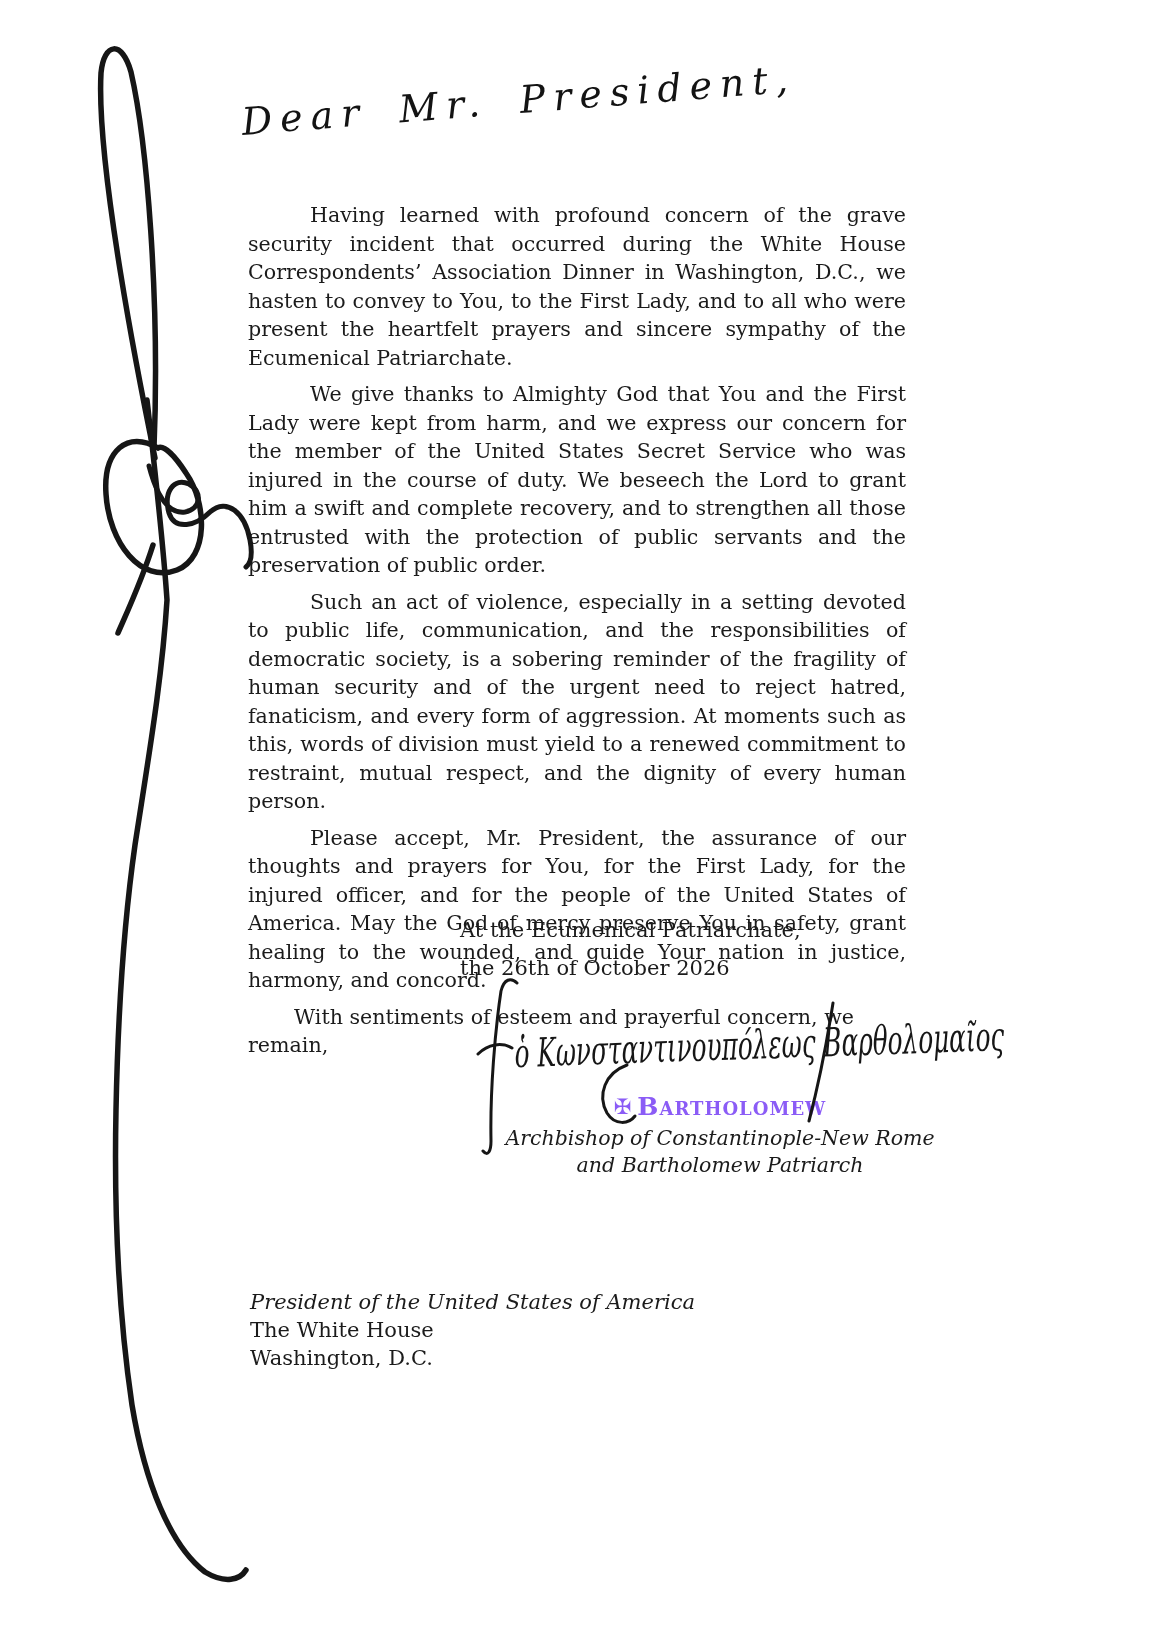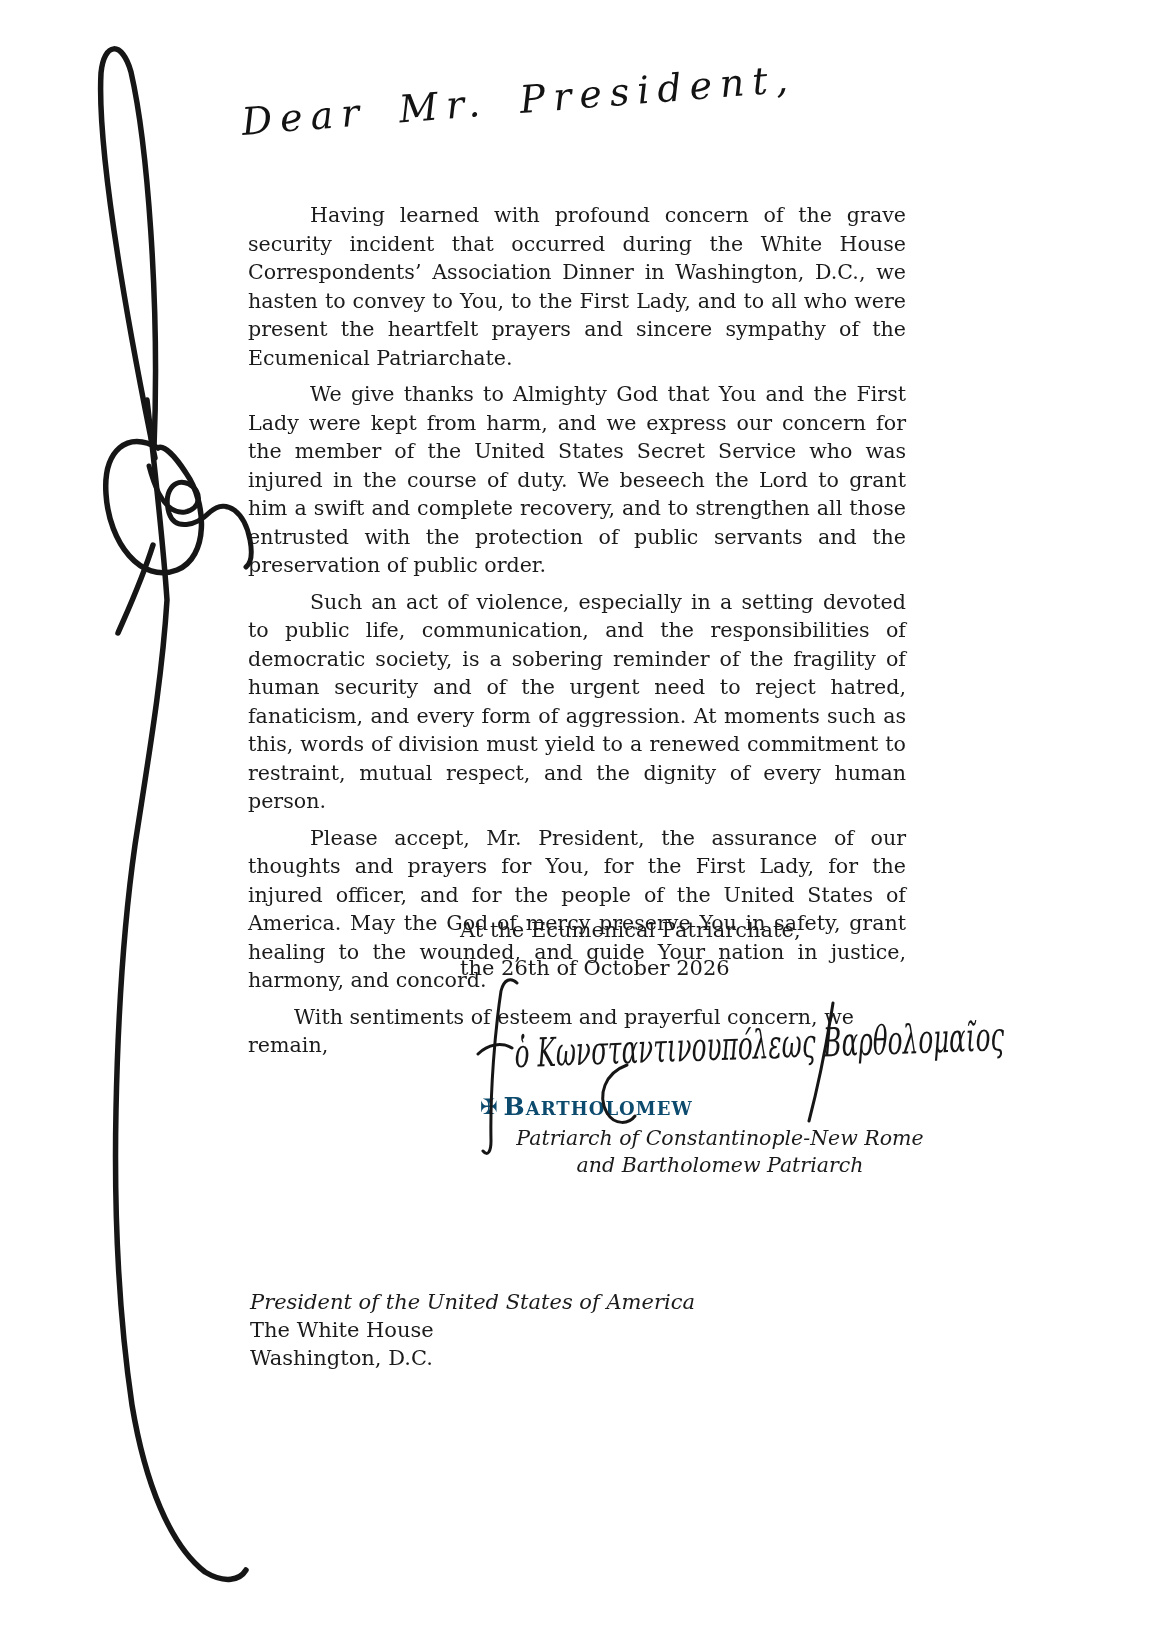--- a/index.html
+++ b/index.html
@@ -41,22 +41,22 @@
   .signature-svg{
     position:absolute;left:465px;top:955px;width:560px;height:210px;
     z-index:2;pointer-events:none;
   }
   .sig-script-text{
     font-family:"DejaVu Serif",serif;
     font-style:italic;
     fill:#161616;
   }
   .name-line{
-    position:absolute;left:480px;top:1092px;width:520px;z-index:1;
-    font-weight:bold;color:#0c4a6e;
+    position:absolute;left:460px;top:1092px;width:520px;z-index:1;
+    text-align:center;font-weight:bold;color:#8b5cf6;
     font-size:25px;
   }
   .name-line .cross{
     font-family:"DejaVu Sans",sans-serif;font-weight:normal;
     font-size:21px;vertical-align:1px;margin-right:6px;
   }
   .name-line .name{
     font-variant:small-caps;letter-spacing:1px;
   }
   .title-lines{
@@ -104,21 +104,21 @@
     <path class="ink" stroke-width="3" d="M 162 110 C 140 118, 132 140, 142 158 C 150 171, 164 169, 170 161"></path>
     <path class="ink" stroke-width="3" d="M 368 48 C 363 80, 356 120, 344 166"></path>
     <text class="sig-script-text" x="50" y="112" font-size="40" textLength="490" lengthAdjust="spacingAndGlyphs" transform="rotate(-2 55 112)">ὁ Κωνσταντινουπόλεως Βαρθολομαῖος</text>
   </svg>
 
   <div class="name-line">
     <span class="cross">✠</span><span class="name">Bartholomew</span>
   </div>
 
   <div class="title-lines">
-    <div>Patriarch of Constantinople-New Rome</div>
+    <div>Archbishop of Constantinople-New Rome</div>
     <div>and Bartholomew Patriarch</div>
   </div>
 
   <div class="recipient-block">
     <div class="italic">President of the United States of America</div>
     <div>The White House</div>
     <div>Washington, D.C.</div>
   </div>
 
 </div>

